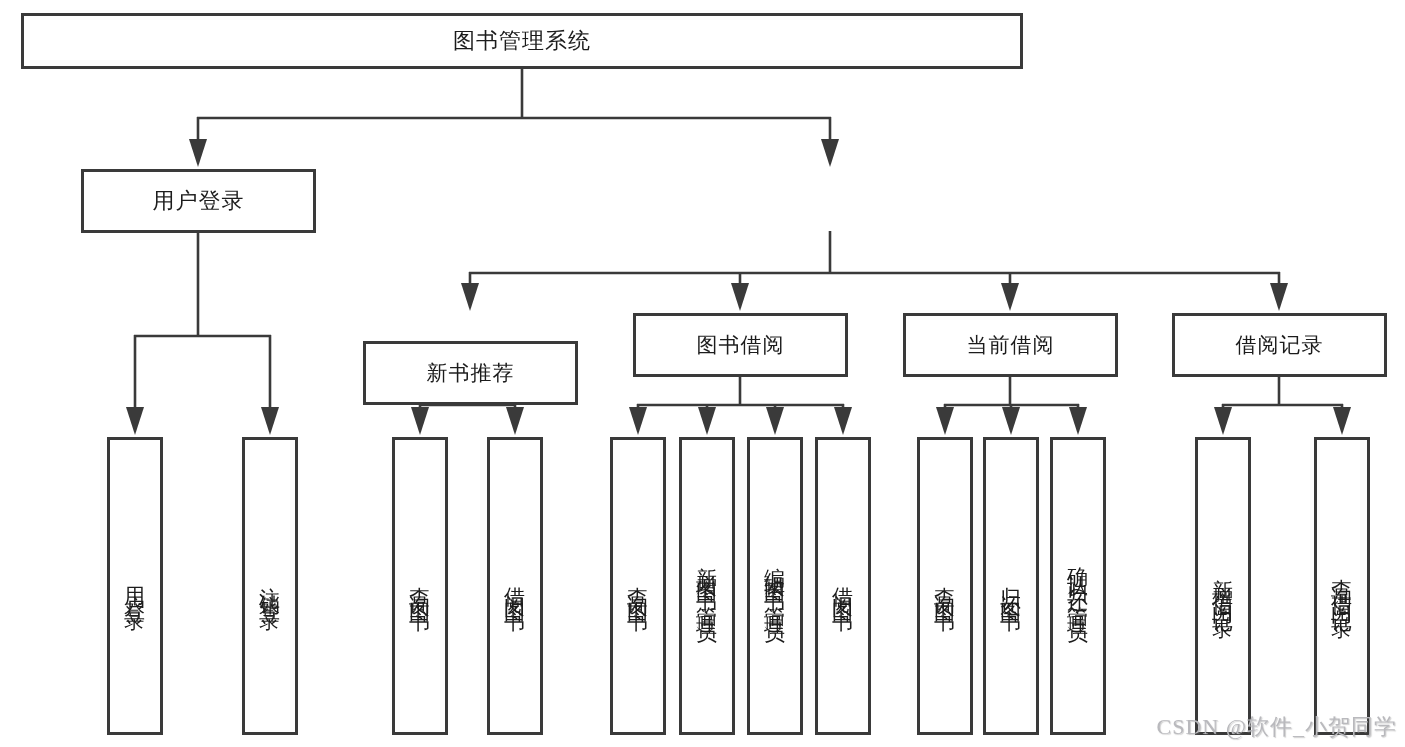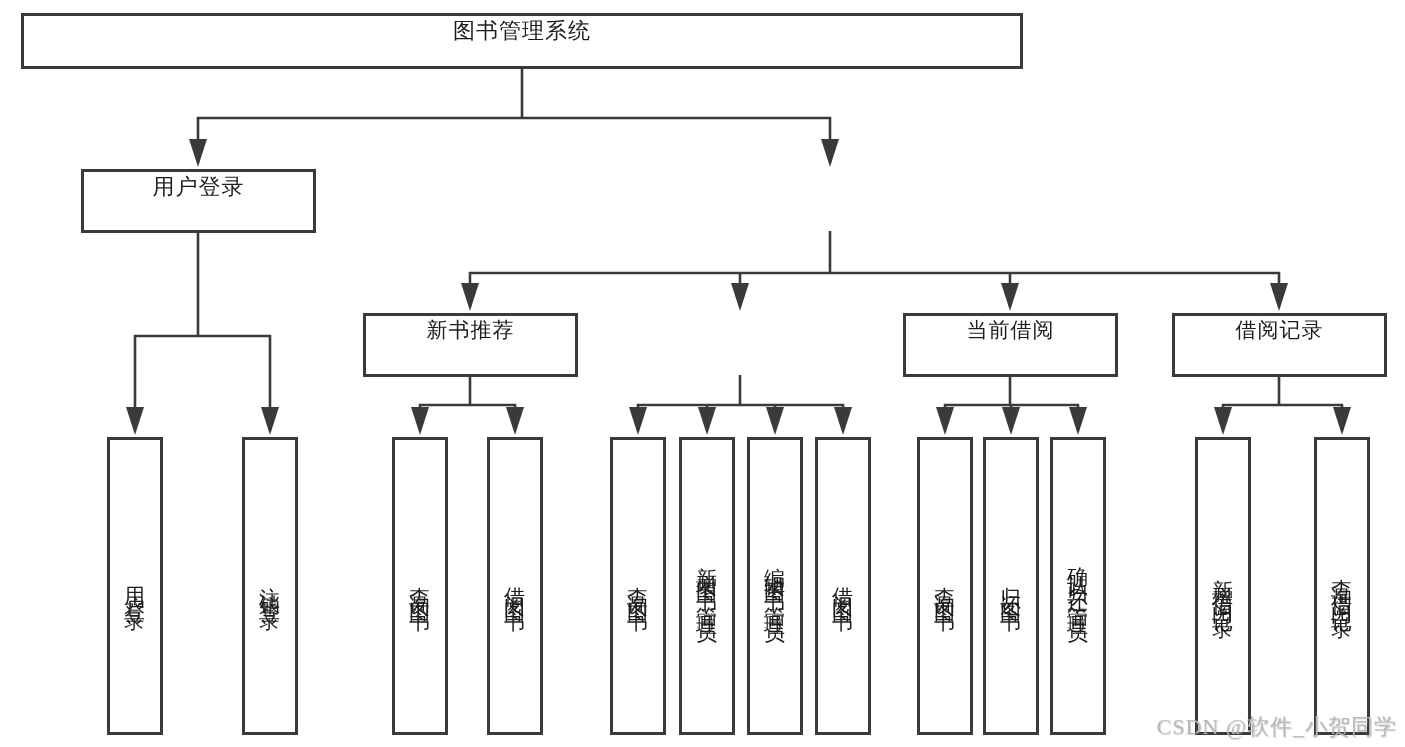--- a/index.html
+++ b/index.html
@@ -16,32 +16,33 @@
     left: 0; top: 0;
     width: 1405px; height: 747px;
     z-index: 1;
   }
   .box {
     position: absolute;
     box-sizing: border-box;
     background: #ffffff;
     border: 3px solid #3a3a3a;
     display: flex;
+    align-items: center;
     justify-content: center;
     color: #1c1c1c;
     font-size: 22px;
     z-index: 2;
     letter-spacing: 1px;
   }
   .root-box   { left: 21px;  top: 13px;  width: 1002px; height: 56px; }
   .lvl2       { top: 169px; height: 64px; width: 235px; }
   .lvl2.b1    { left: 81px; }
   .lvl2.b2    { left: 712px; }
   .lvl3       { top: 313px; height: 64px; width: 215px; font-size: 21px; }
-  .lvl3.b1    { left: 363px; }
+  .lvl3.b1    { left: 363px; margin-top: 28px; }
   .lvl3.b2    { left: 633px; }
   .lvl3.b3    { left: 903px; font-family: Liberation Serif, serif; }
   .lvl3.b4    { left: 1172px; }
   .leaf {
     position: absolute;
     box-sizing: border-box;
     top: 437px;
     height: 298px;
     width: 56px;
     background: #ffffff;
@@ -163,20 +164,23 @@
     <span>图书管理系统</span>
   </div>
 
   <div class="box lvl2 b1">
     <span>用户登录</span>
   </div>
 
   <div class="box lvl3 b1">
     <span>新书推荐</span>
   </div>
+  <div class="box lvl3 b2">
+    <span>图书借阅</span>
+  </div>
   <div class="box lvl3 b3">
     <span>当前借阅</span>
   </div>
   <div class="box lvl3 b4">
     <span>借阅记录</span>
   </div>
 
   <div class="leaf l1">
     <span>用户登录</span>
   </div>

